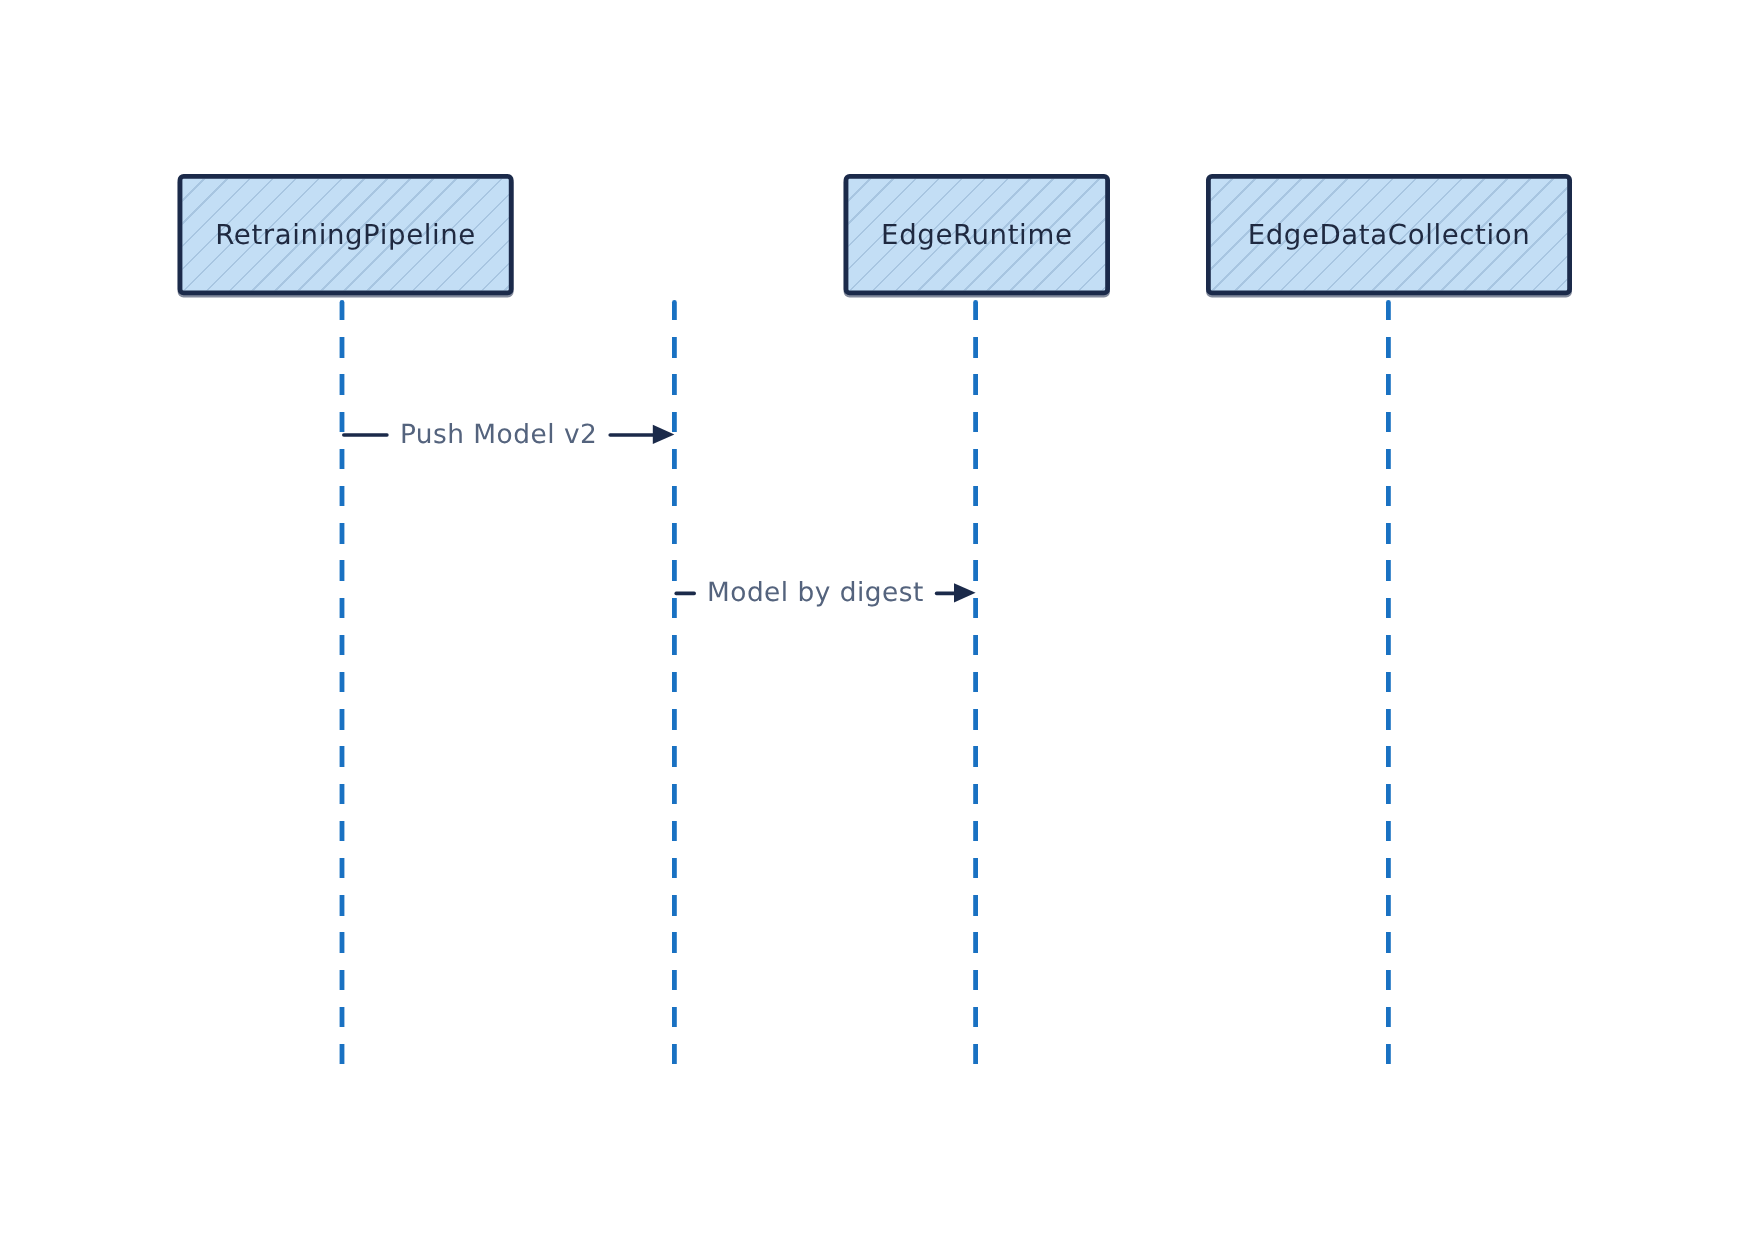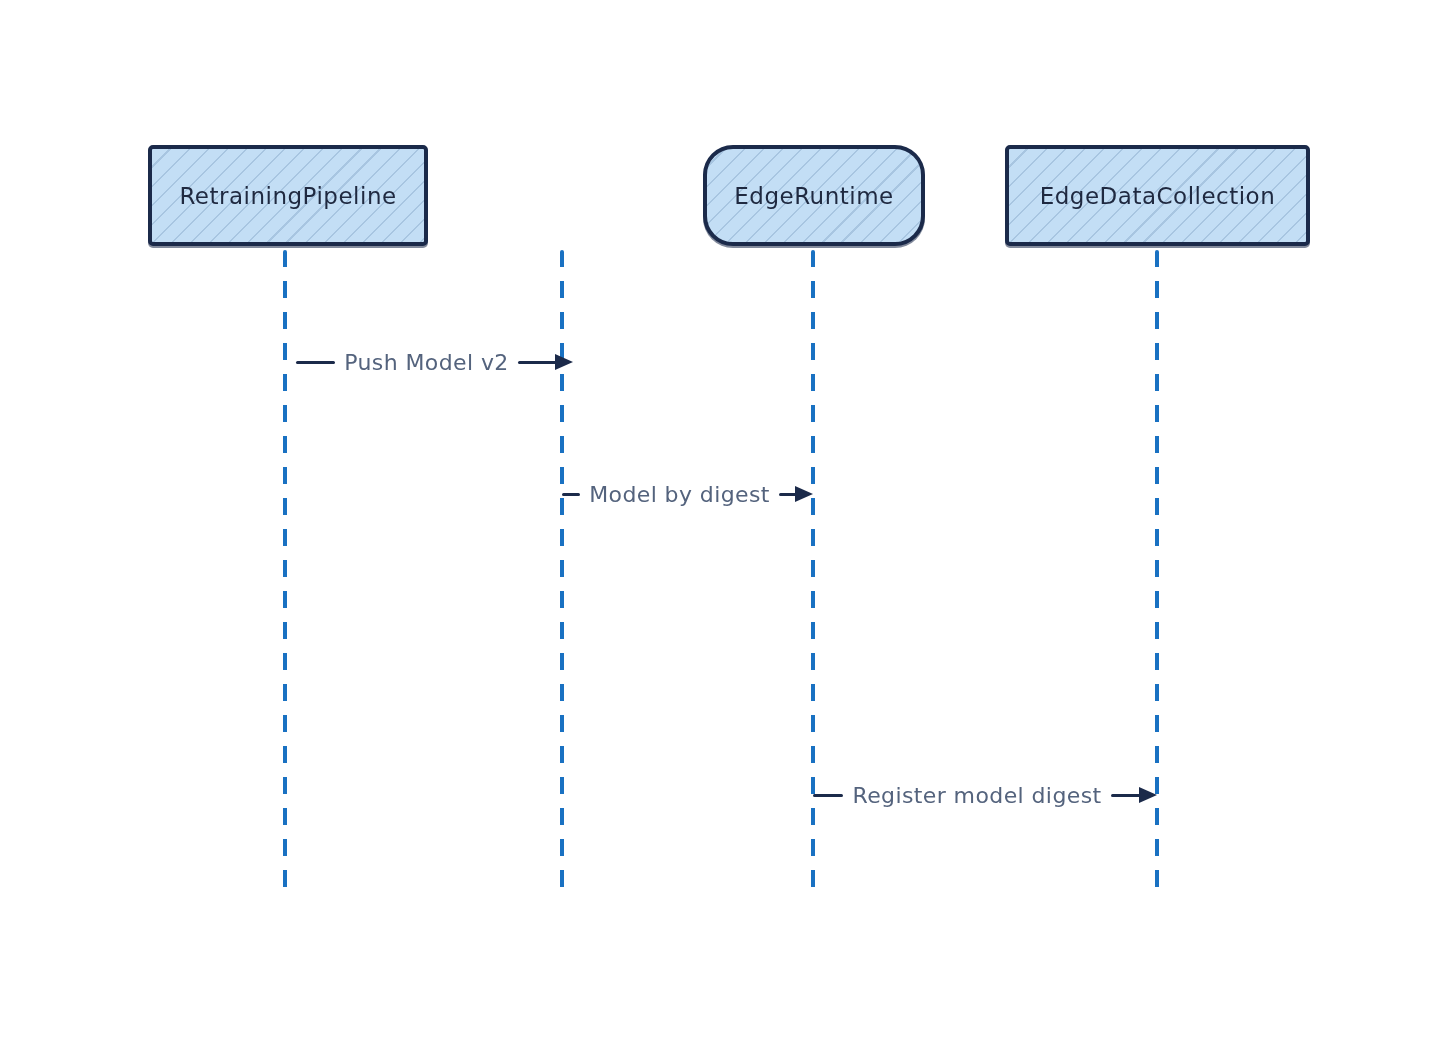--- a/index.html
+++ b/index.html
@@ -39,21 +39,21 @@
   }
   .actor-label {
     font-size: 23px;
     font-weight: 500;
     letter-spacing: 0.5px;
     color: #1f2940;
     white-space: nowrap;
   }
   .actor-retraining   { left: 148px;  width: 280px; }
   .actor-registry     { left: 483px;  width: 165px; }
-  .actor-edgeruntime  { left: 703px;  width: 222px; border-radius: 30px; }
+  .actor-edgeruntime  { left: 703px;  width: 222px; }
   .actor-edgedata     { left: 1005px; width: 305px; }
 
   
   .lifeline {
     position: absolute;
     top: 250px;
     height: 645px;
     width: 4px;
     border-radius: 2px;
     background: repeating-linear-gradient(
@@ -89,21 +89,21 @@
     white-space: nowrap;
     background: #ffffff;
   }
   .arrowhead-right {
     width: 0; height: 0;
     border-left: 18px solid #1b2a4a;
     border-top: 8px solid transparent;
     border-bottom: 8px solid transparent;
     margin-left: -2px;
   }
-  .message-1 { left: 296px; top: 345px; width: 277px; }
+  .message-1 { left: 285px; top: 345px; width: 277px; }
   .message-2 { left: 562px; top: 477px; width: 251px; }
   .message-4 { left: 813px; top: 778px; width: 344px; }
 
   
   .self-loop {
     position: absolute;
     left: 813px;
     top: 605px;
     width: 114px;
     height: 71px;
@@ -156,20 +156,14 @@
   </div>
 
   <div class="message message-2">
     <div class="msg-line"></div>
     <span class="msg-label">Model by digest</span>
     <div class="msg-line"></div>
     <div class="arrowhead-right"></div>
   </div>
 
 
-  <div class="message message-4">
-    <div class="msg-line"></div>
-    <span class="msg-label">Register model digest</span>
-    <div class="msg-line"></div>
-    <div class="arrowhead-right"></div>
-  </div>
 
 </div>
 
 </body></html>

